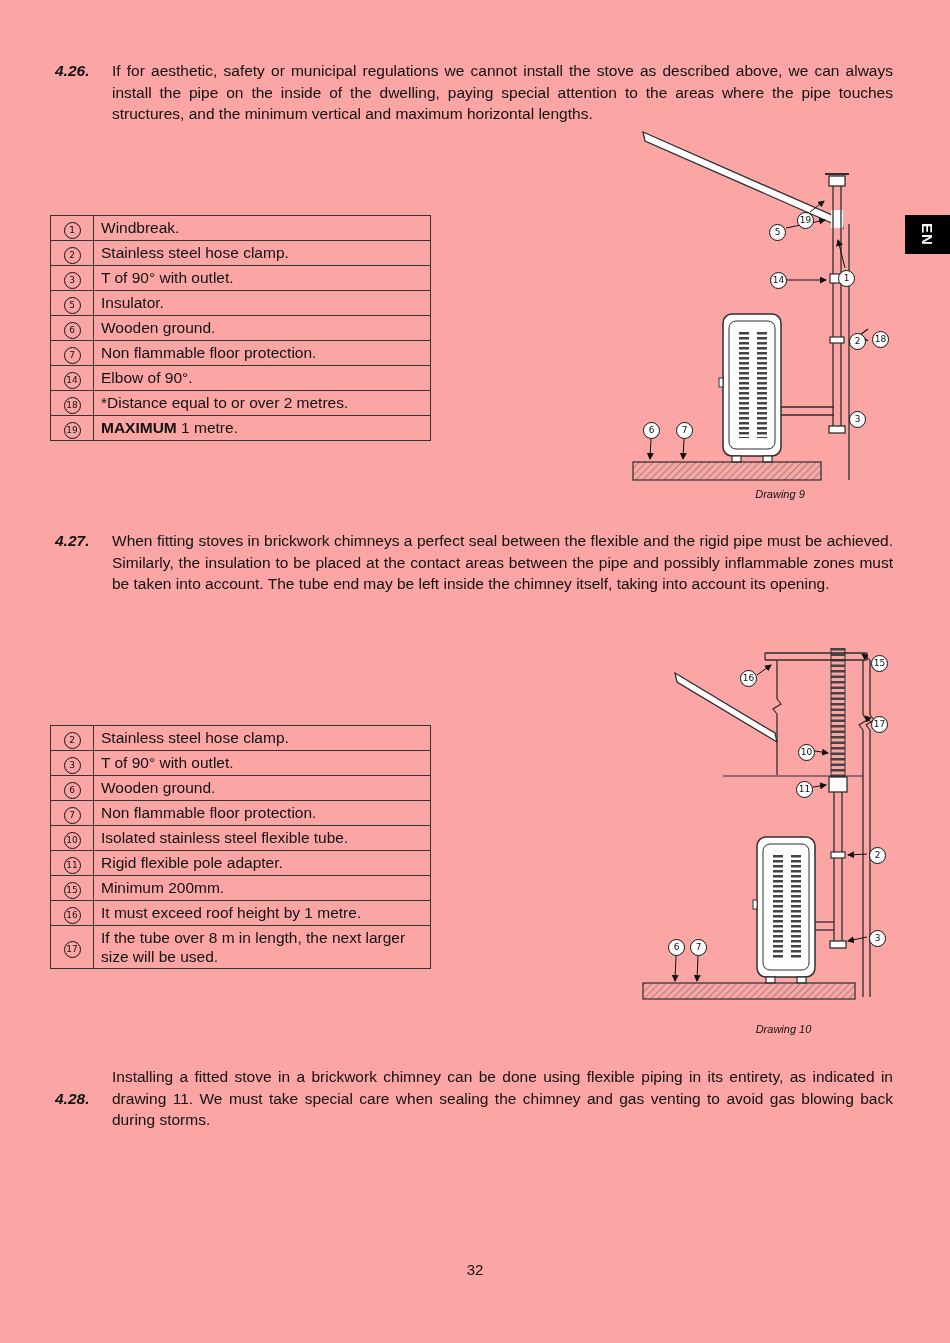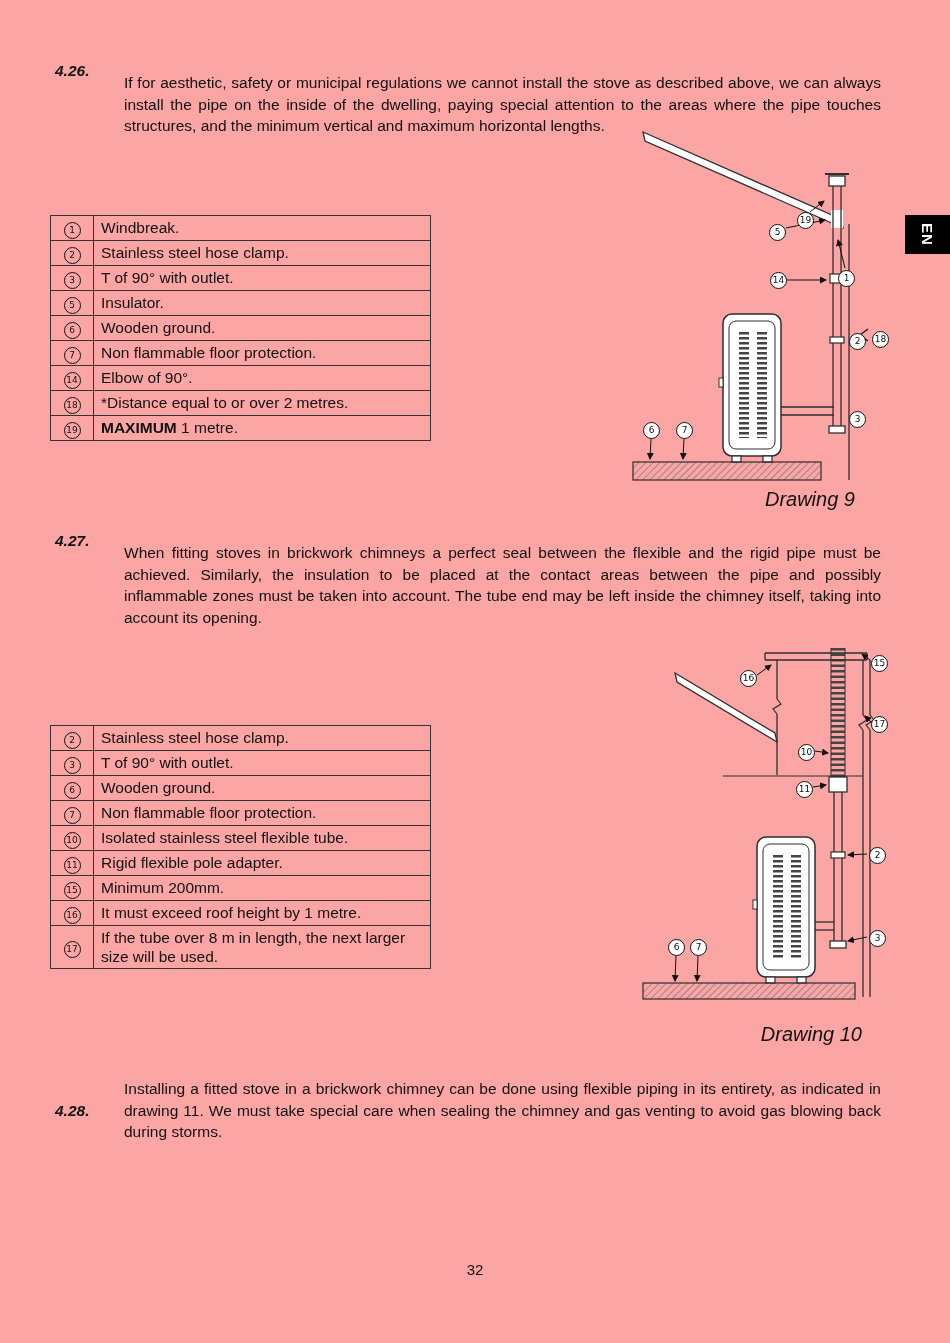--- a/index.html
+++ b/index.html
@@ -5,38 +5,38 @@
   html,body { margin:0; padding:0; background:#ffffff; }
   .page {
     position:relative; width:950px; height:1343px; background:#fca5a5;
     font-family:"Liberation Sans", sans-serif; color:#111; overflow:hidden;
   }
   
   .section { position:absolute; left:55px; width:838px; display:flex; }
   .sec-num { width:57px; flex-shrink:0; font-weight:bold; font-style:italic;
              font-size:15.5px; line-height:21.5px; }
   .sec-body { width:781px; font-size:15.5px; line-height:21.5px; text-align:justify; }
-  .sec-body p { margin:12px; }
+  .sec-body p { margin:0; }
   .it { }
   .bi { font-weight:bold; }
   
   table.legend { position:absolute; left:50px; border-collapse:collapse; width:381px;
                  font-size:15.5px; table-layout:fixed; }
   .legend td { border:1px solid #333; padding:1.5px 7px; line-height:19.5px; vertical-align:middle; }
   .legend td.num { width:38px; text-align:center; padding:1.5px 2px; }
   .circ { display:inline-flex; width:15px; height:15px; border:1.2px solid #111;
           border-radius:50%; align-items:center; justify-content:center;
           font-size:9px; line-height:1; font-family:"DejaVu Sans", sans-serif; }
   
   .drawing { position:absolute; }
   .badge { position:absolute; width:15px; height:15px; border:1.2px solid #111;
            border-radius:50%; background:#fff; display:flex; align-items:center;
            justify-content:center; font-size:9px; line-height:1; z-index:2;
            font-family:"DejaVu Sans", sans-serif; }
-  .caption { position:absolute; font-style:italic; font-size:20px; text-align:right; }
+  .caption { position:absolute; font-style:italic; font-size:11px; text-align:center; }
   
   .en-tab { position:absolute; left:905px; top:215px; width:45px; height:39px;
             background:#000; color:#fff; display:flex; align-items:center; justify-content:center; }
   .en-tab span { display:block; transform:rotate(90deg); font-weight:bold;
                  font-size:15px; letter-spacing:1px; }
   .page-num { position:absolute; top:1261px; left:0; width:950px; text-align:center; font-size:15px; }
 </style>
 </head>
 <body>
 

